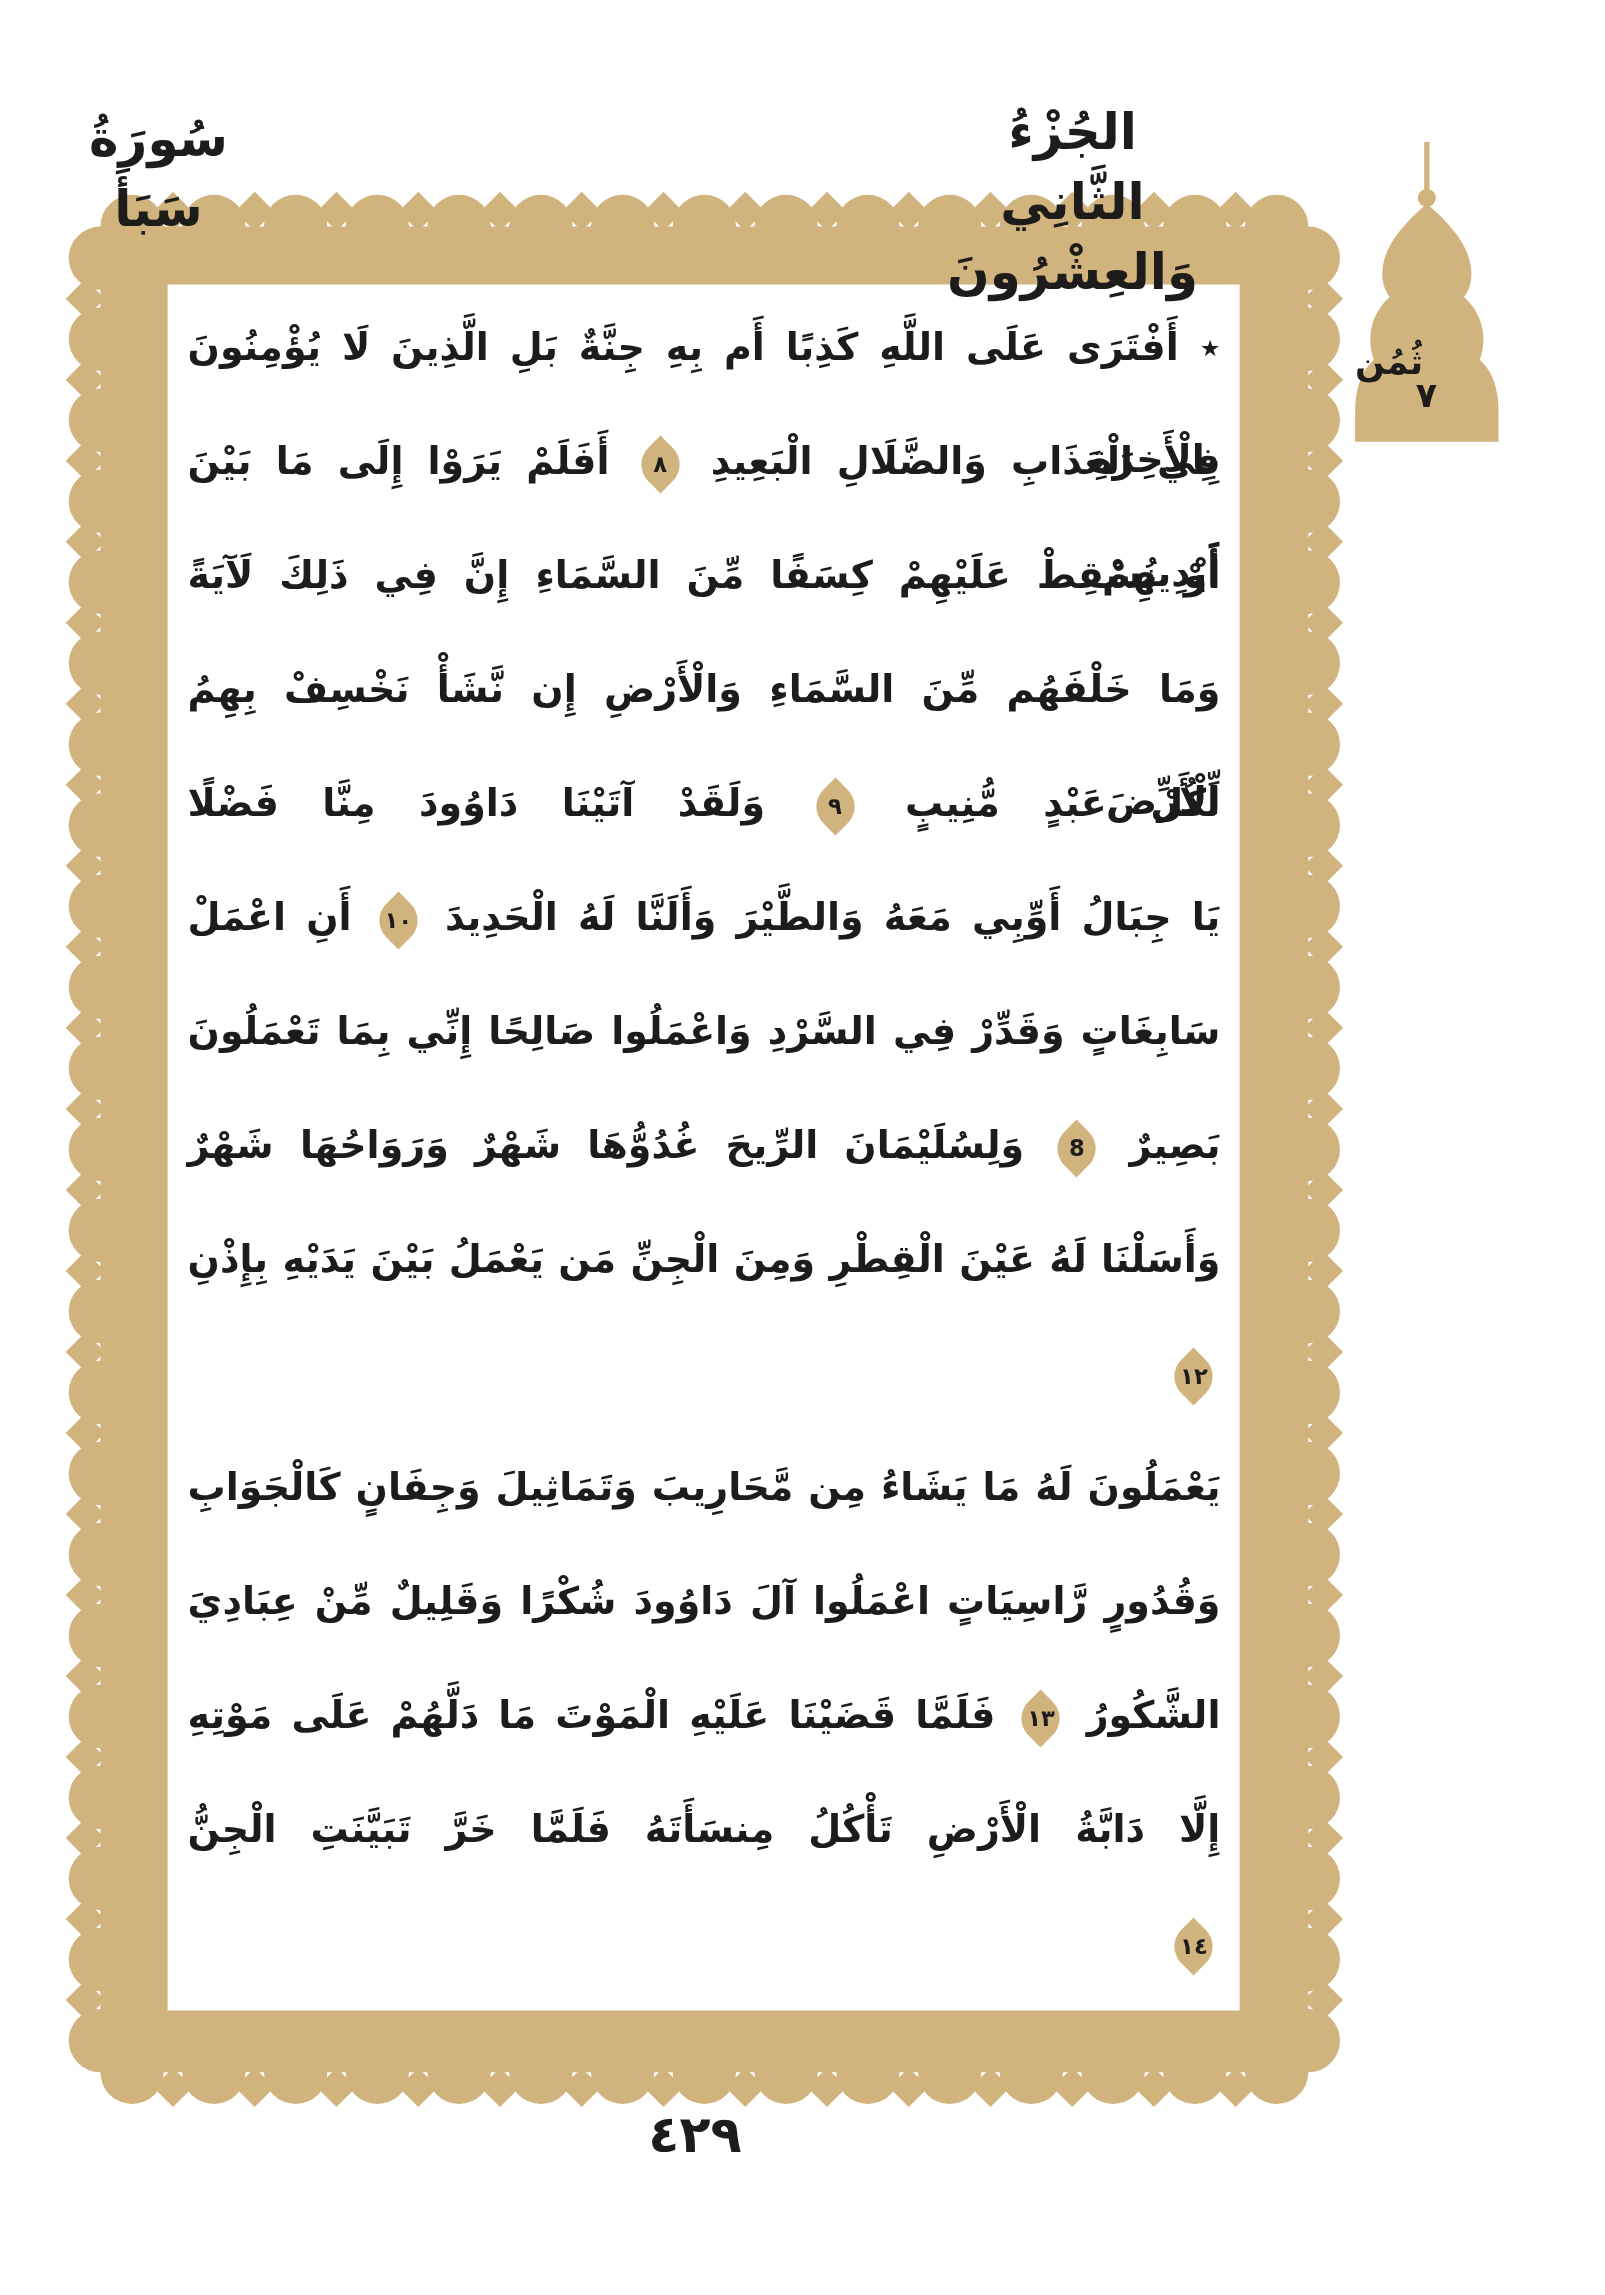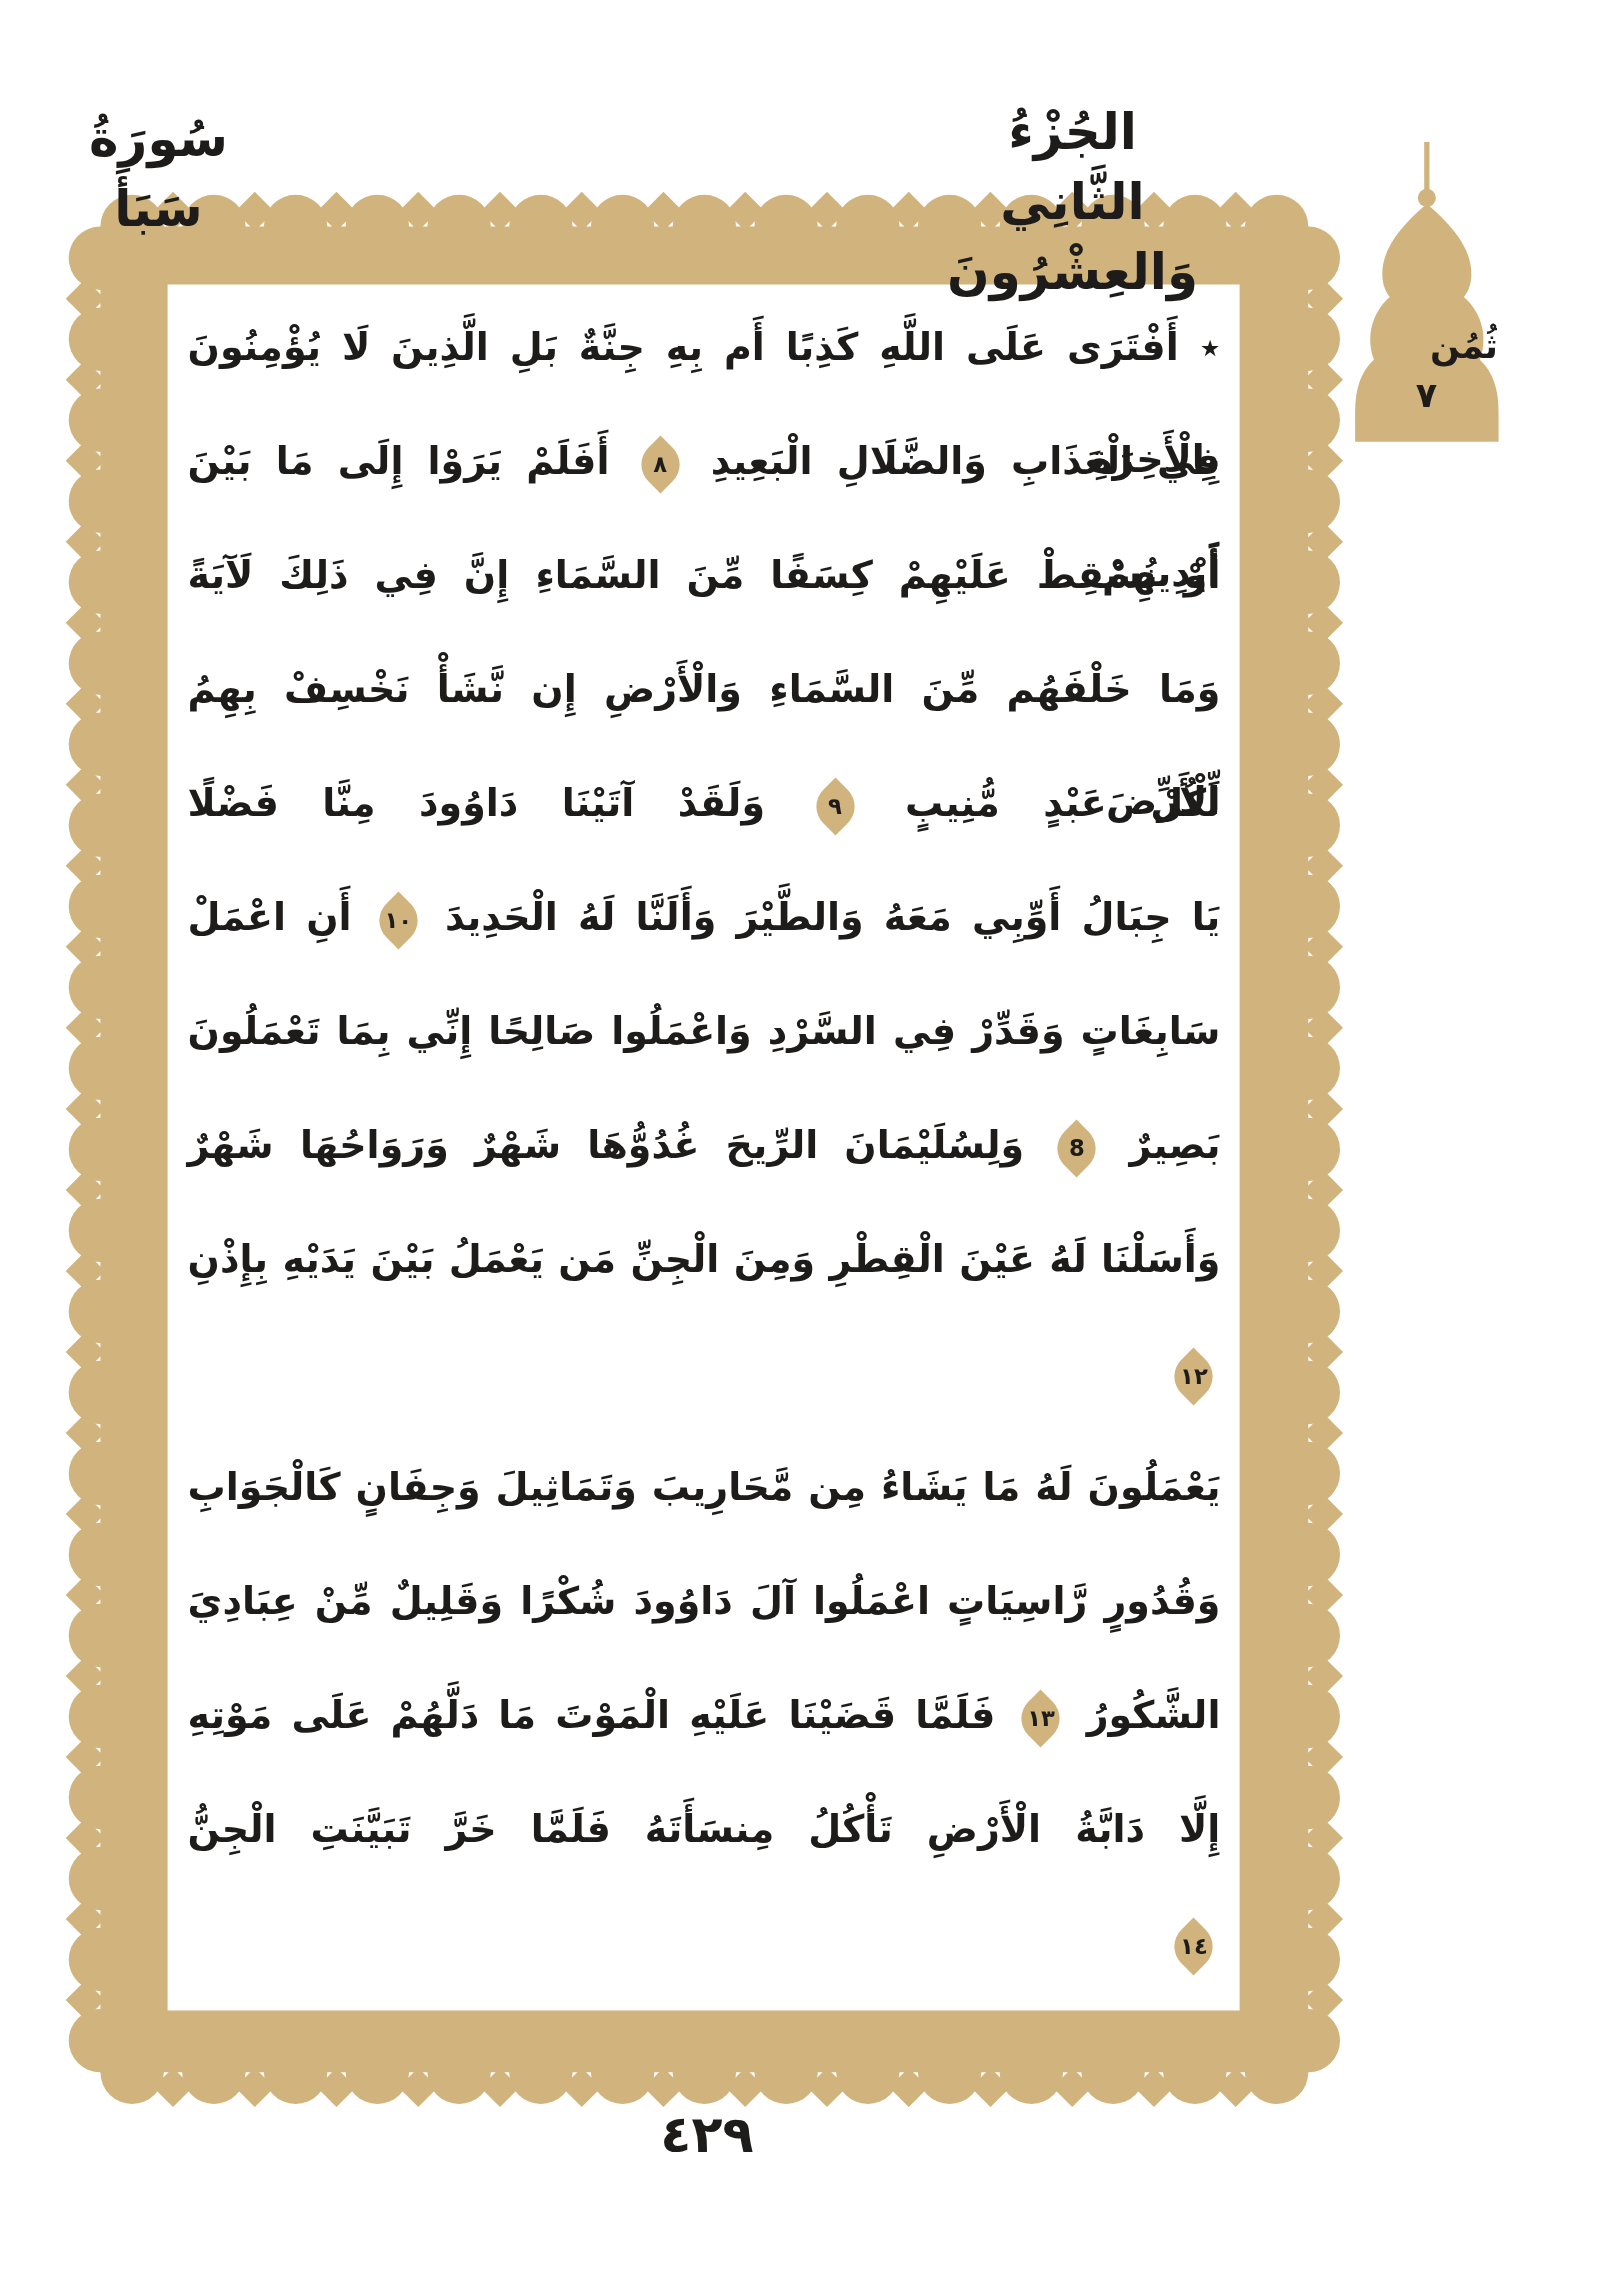--- a/index.html
+++ b/index.html
@@ -12,21 +12,21 @@
   .frame-svg { position: absolute; left: 0; top: 0; width: 1605px; height: 2295px; }
   .gold-fill { fill: var(--gold); }
 
   .hdr {
     position: absolute; color: var(--ink); font-weight: 700;
     text-align: center; direction: rtl; font-size: 50px; line-height: 1.4;
   }
   .surah-header { left: 53px;  top: 104px; width: 211px; }
   .juz-header   { left: 929px; top: 97px; width: 287px; }
 
-  .hizb-label  { position: absolute; left: 1355px; top: 326px; width: 143px; text-align: right;
+  .hizb-label  { position: absolute; left: 1355px; top: 342px; width: 143px; text-align: left;
                  font-size: 35px; font-weight: 700; color: var(--ink); direction: rtl; }
   .hizb-number { position: absolute; left: 1355px; top: 375px; width: 143px; text-align: center;
                  font-size: 35px; font-weight: 700; color: var(--ink); }
 
   .text-area {
     position: absolute; left: 168px; top: 285px; width: 1072px; height: 1424px;
     padding: 6px 19.6px 10.6px 19.6px; color: var(--ink);
   }
   .line {
     height: 114px; line-height: 112px;
@@ -44,21 +44,21 @@
     background: var(--gold); border-radius: 0 58% 0 58%;
     transform: rotate(45deg);
   }
   .ayah-num {
     position: absolute; left: 0; top: 0; width: 44px; height: 72px;
     display: flex; align-items: center; justify-content: center;
     font-size: 22.7px; font-weight: 700; color: var(--ink);
   }
 
   .page-number {
-    position: absolute; left: 103px; top: 2105px; width: 1208px;
+    position: absolute; left: 91px; top: 2105px; width: 1208px;
     text-align: center; font-size: 51px; font-weight: 700; color: var(--ink);
   }
 </style>
 </head>
 <body>
 
 <div class="page">
 
   <svg class="frame-svg" viewBox="0 0 2126 3040" aria-hidden="true">
 

